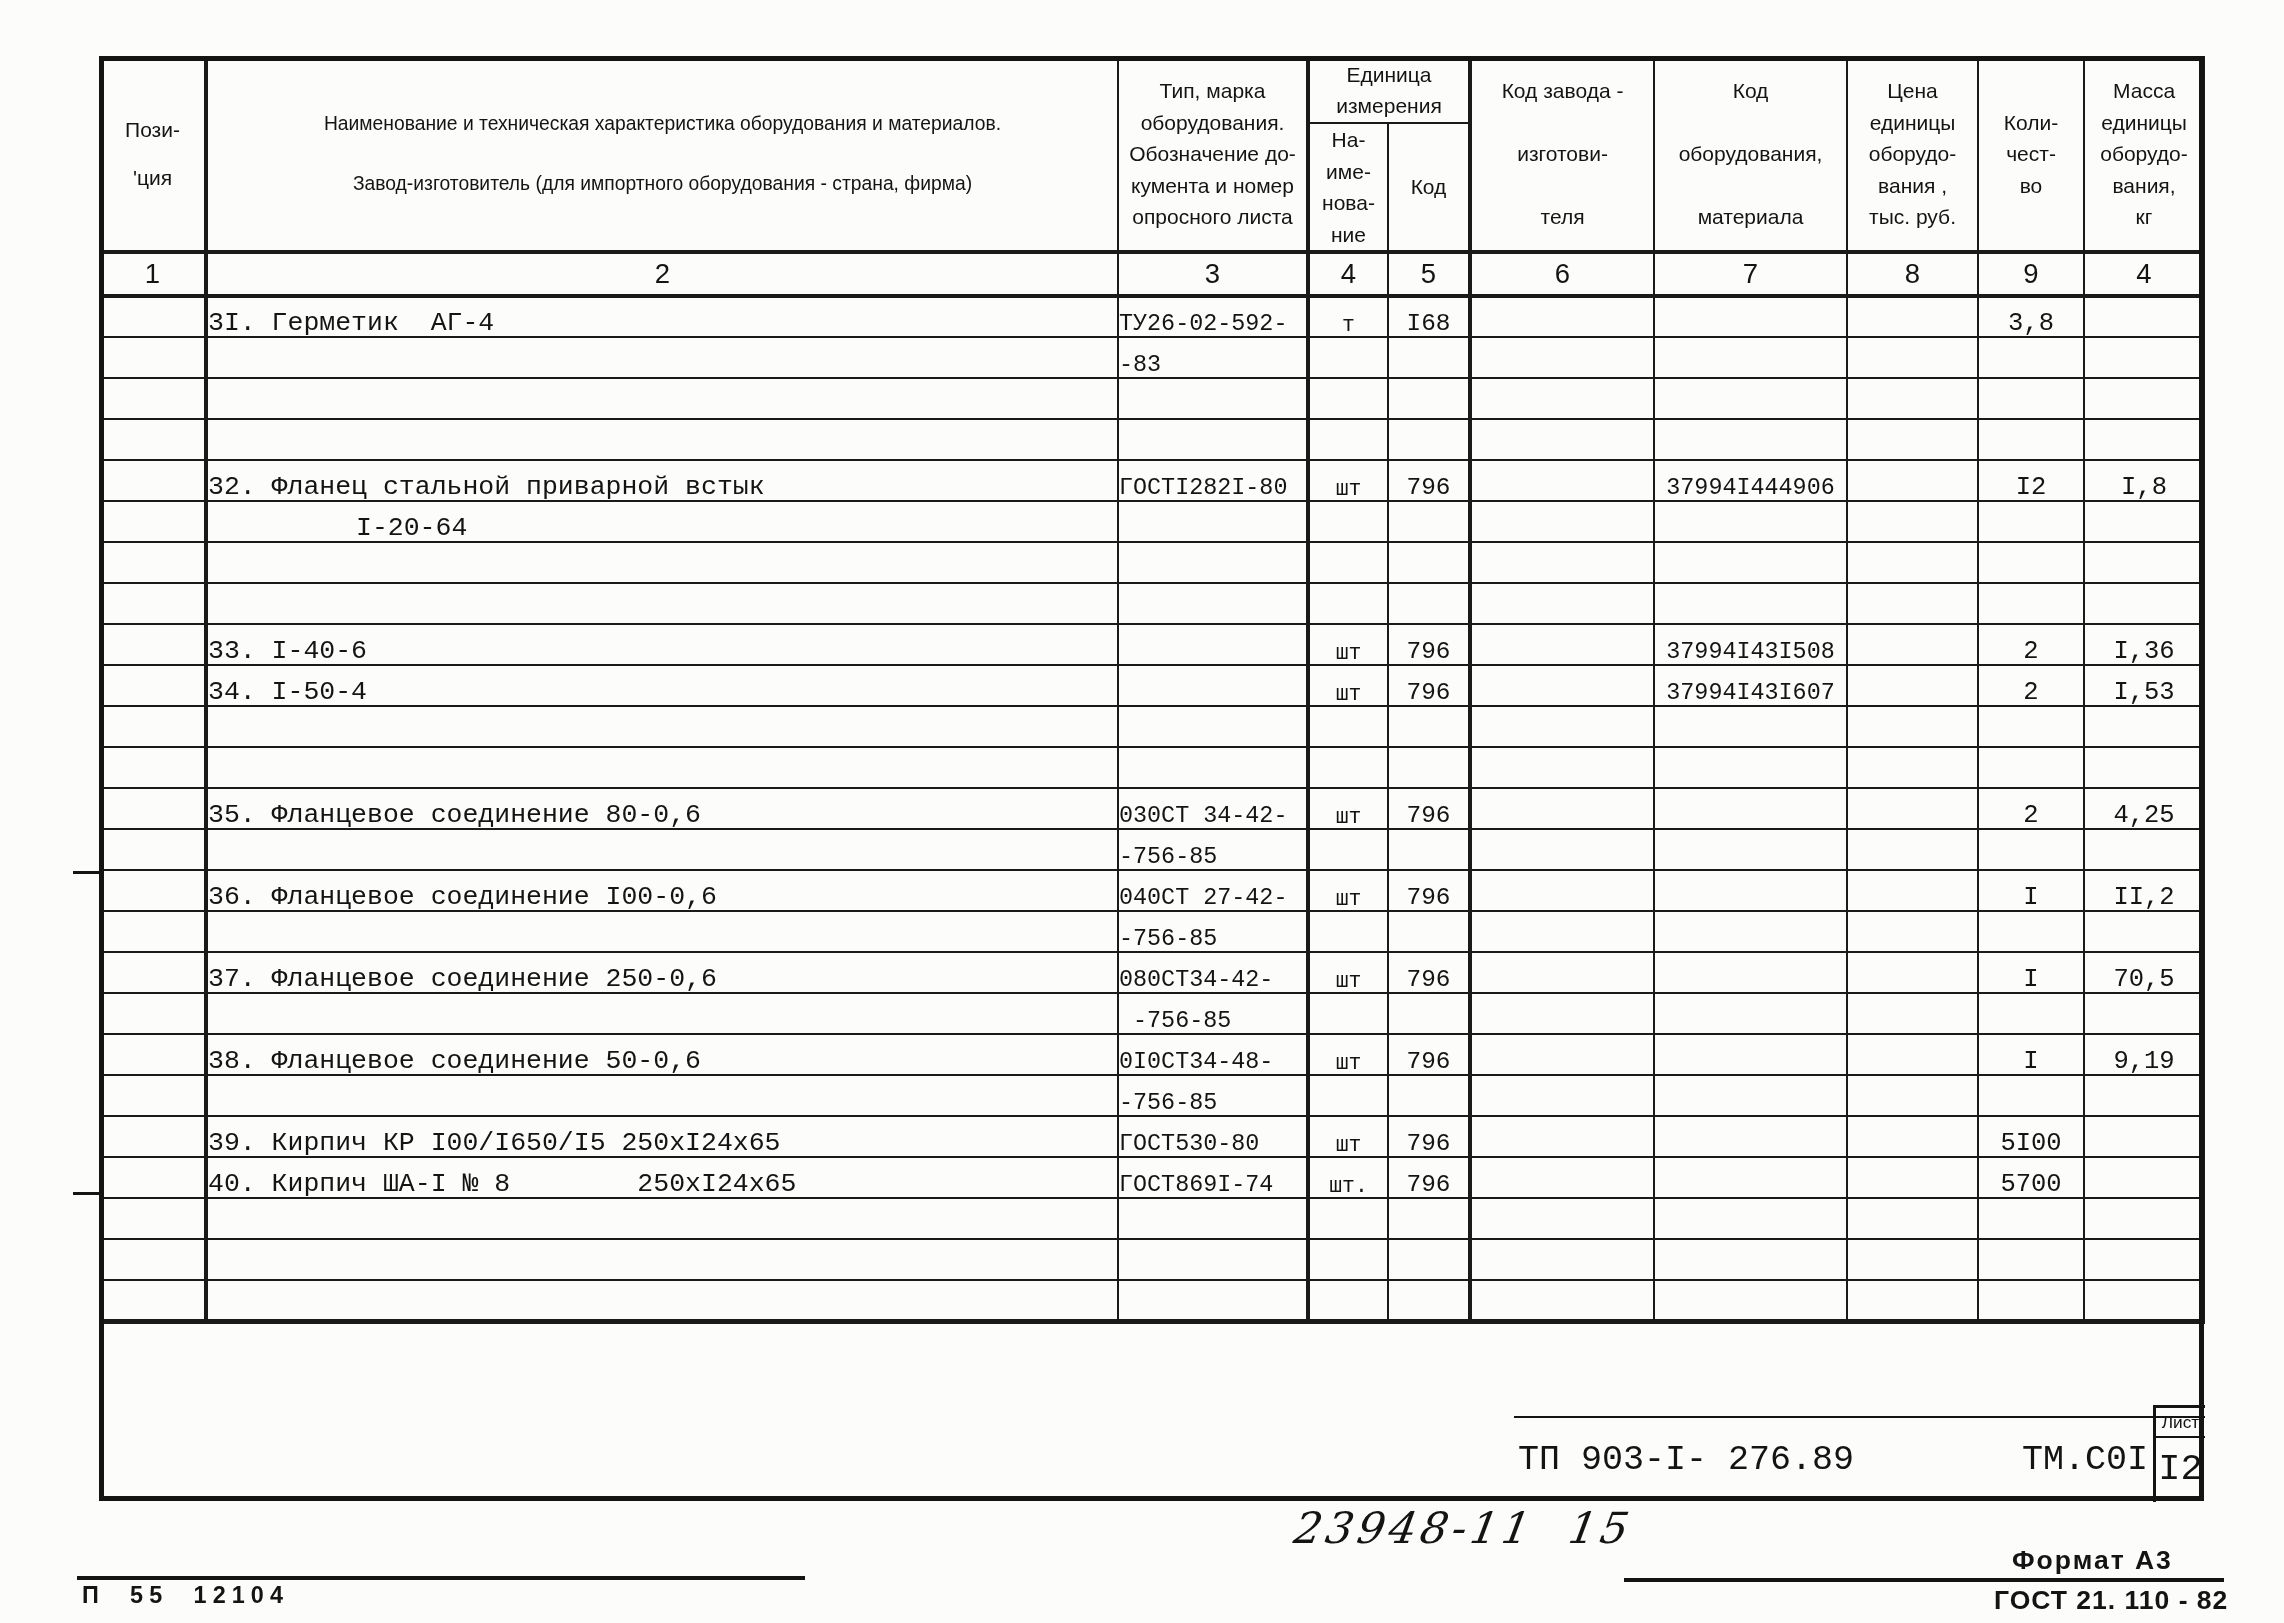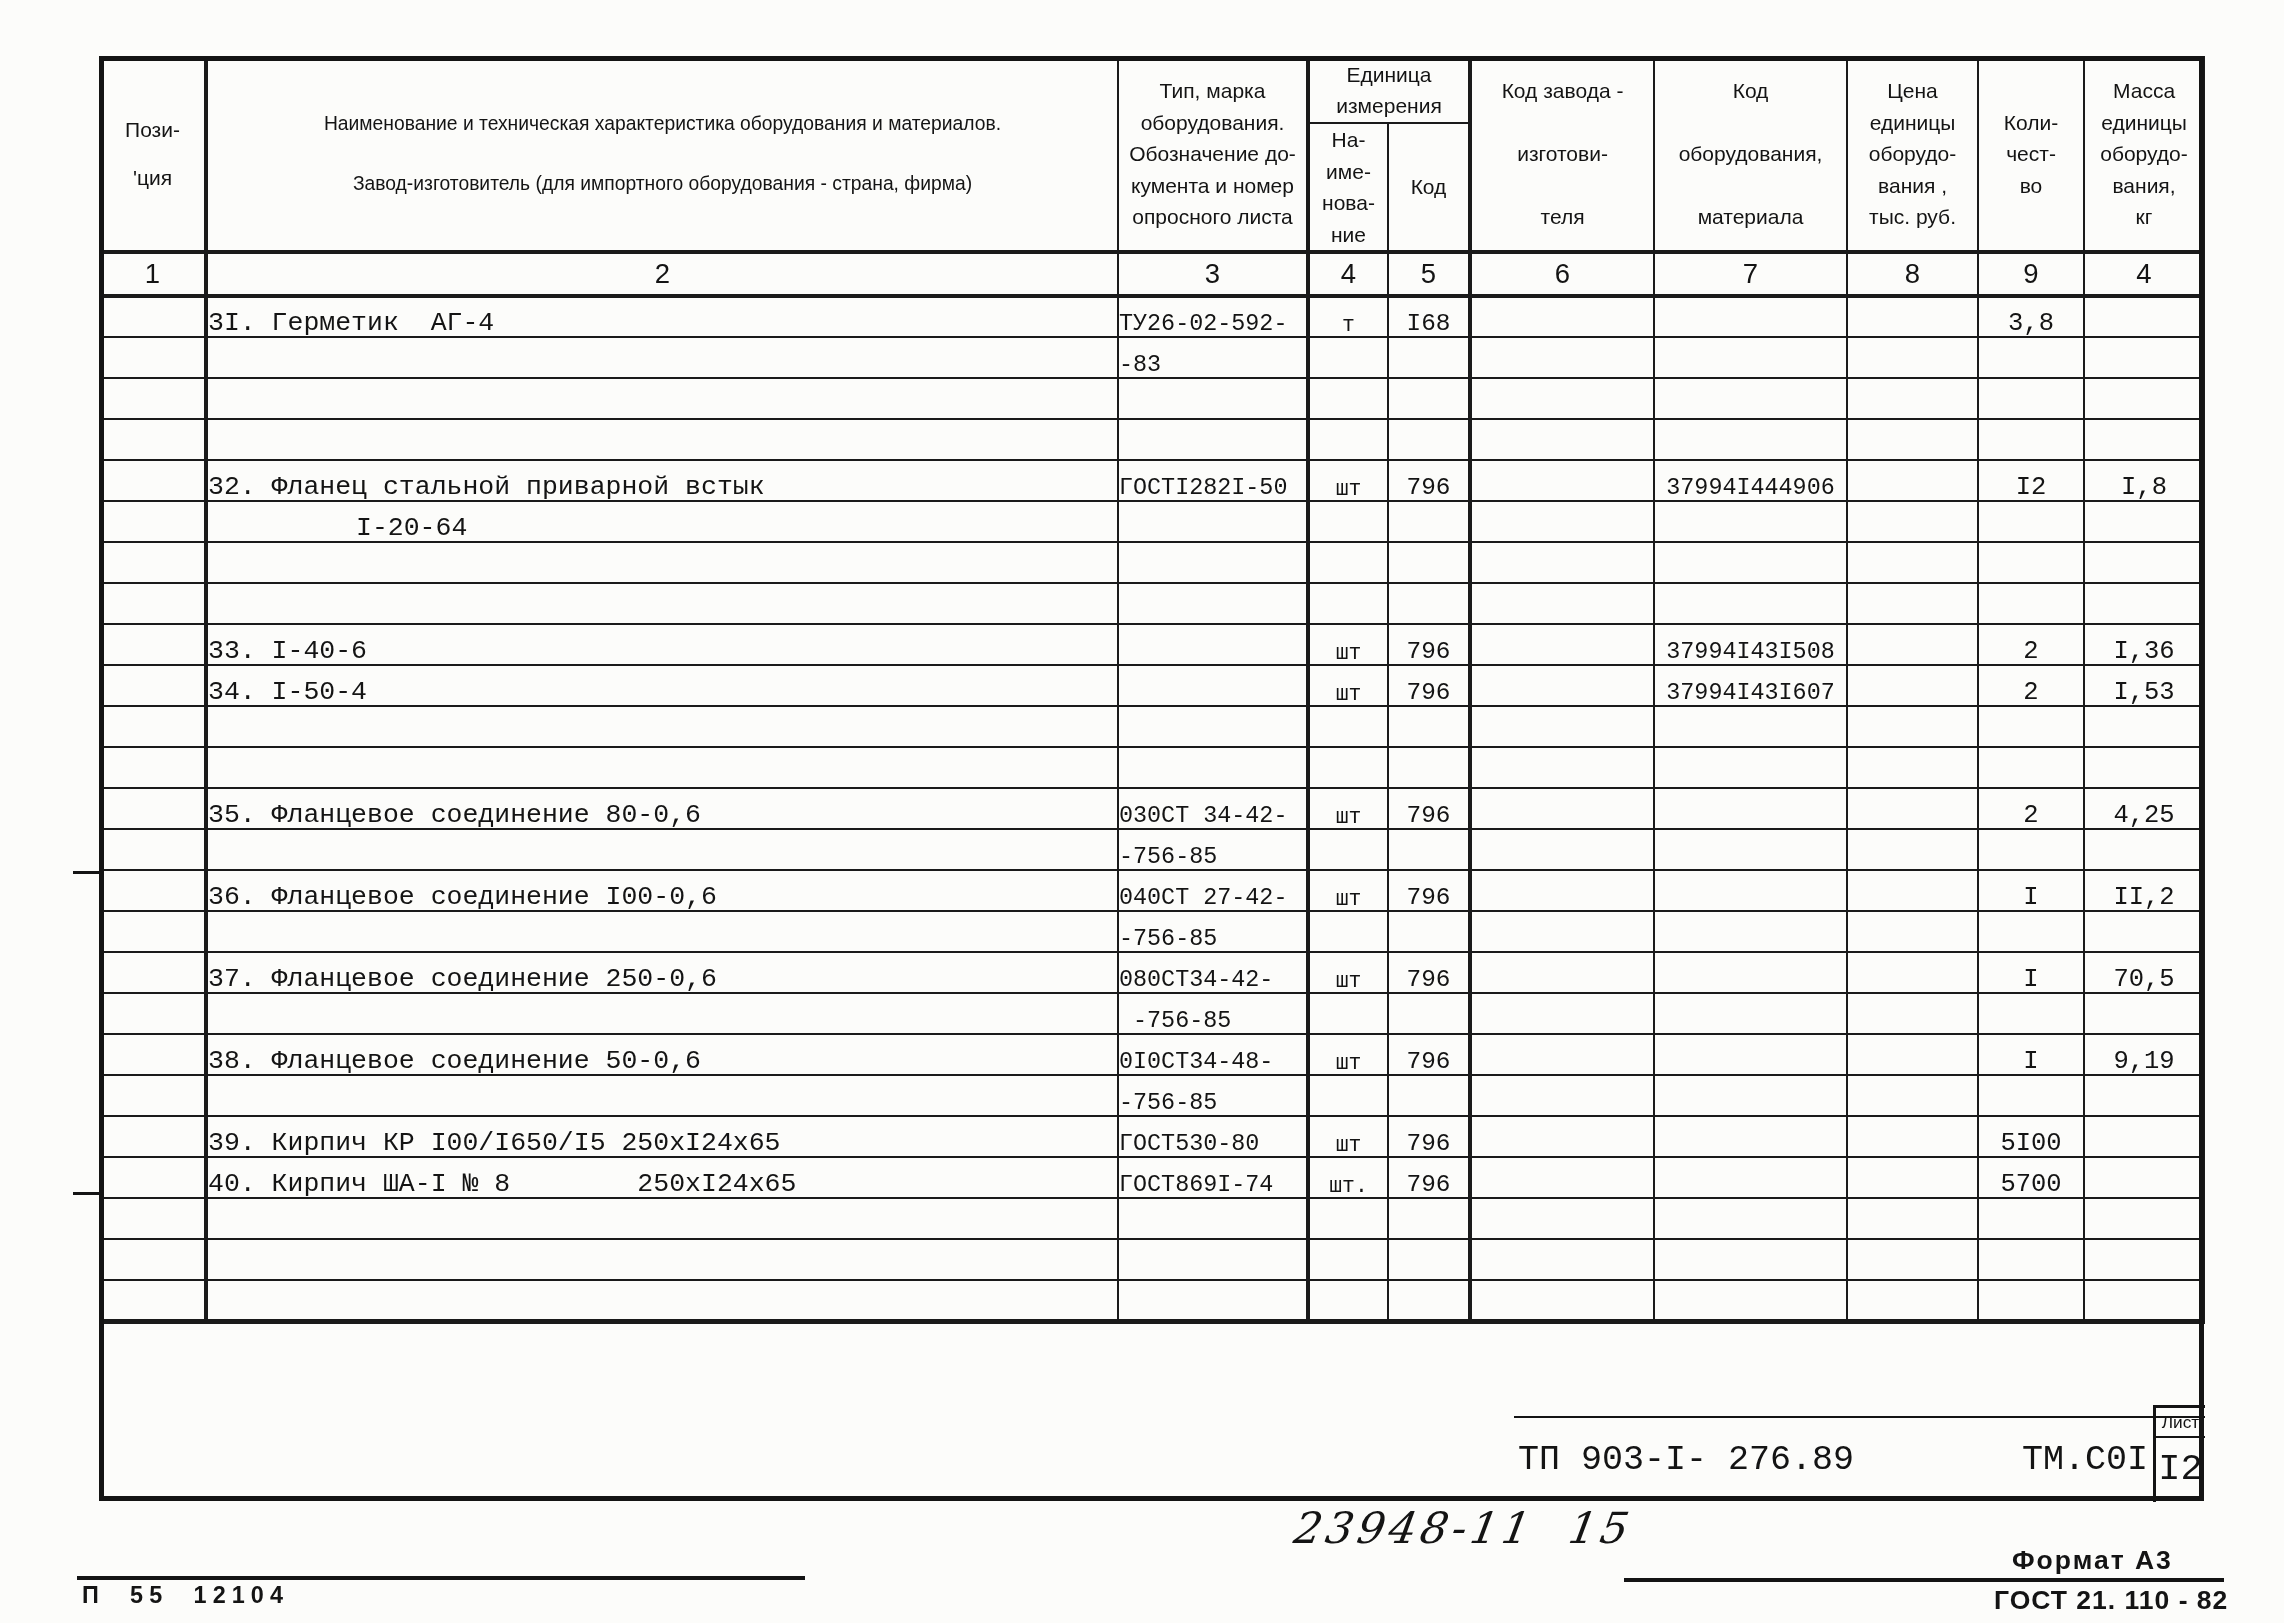--- a/index.html
+++ b/index.html
@@ -253,21 +253,21 @@
           <td class="c5"></td>
           <td class="c6"></td>
           <td class="c7"></td>
           <td class="c8"></td>
           <td class="c9"></td>
           <td class="c10"></td>
         </tr>
         <tr>
           <td class="c1"></td>
           <td class="c2">32. Фланец стальной приварной встык</td>
-          <td class="c3">ГОСТI282I-50</td>
+          <td class="c3">ГОСТI282I-80</td>
           <td class="c4">шт</td>
           <td class="c5">796</td>
           <td class="c6"></td>
           <td class="c7">37994I444906</td>
           <td class="c8"></td>
           <td class="c9">I2</td>
           <td class="c10">I,8</td>
         </tr>
         <tr>
           <td class="c1"></td>

